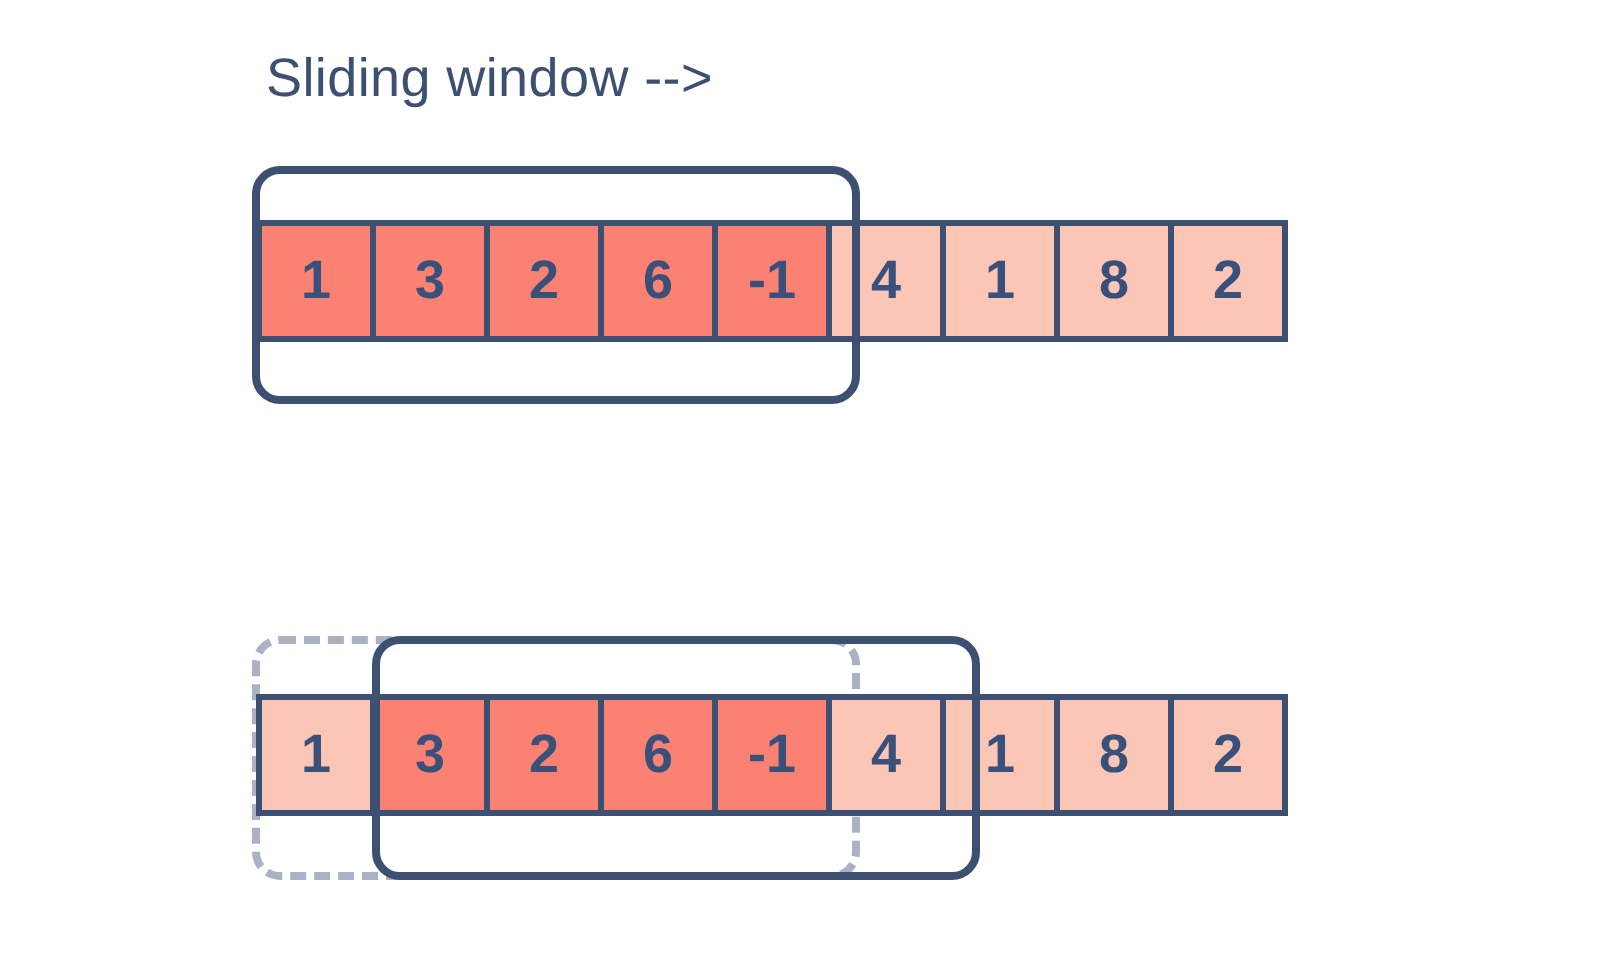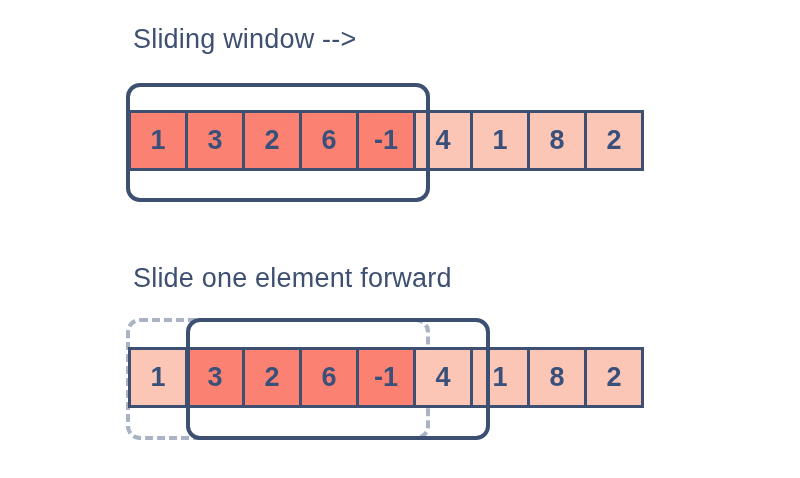--- a/index.html
+++ b/index.html
@@ -118,21 +118,20 @@
     <div class="cell active">3</div>
     <div class="cell active">2</div>
     <div class="cell active">6</div>
     <div class="cell active">-1</div>
     <div class="cell inactive">4</div>
     <div class="cell inactive">1</div>
     <div class="cell inactive">8</div>
     <div class="cell inactive">2</div>
   </div>
 
-  <div class="heading" id="heading-2">Slide one element forward</div>
 
   <div class="window-frame dashed" id="window-frame-prev-2"></div>
 
   <div class="window-frame solid" id="window-frame-2"></div>
 
   <div class="array-row" id="array-row-2">
     <div class="cell inactive">1</div>
     <div class="cell active">3</div>
     <div class="cell active">2</div>
     <div class="cell active">6</div>

